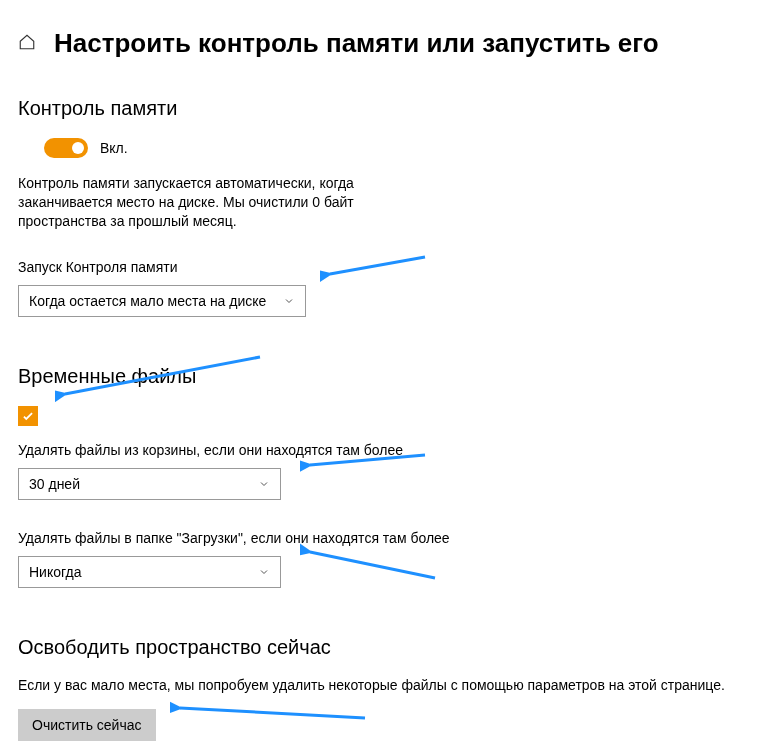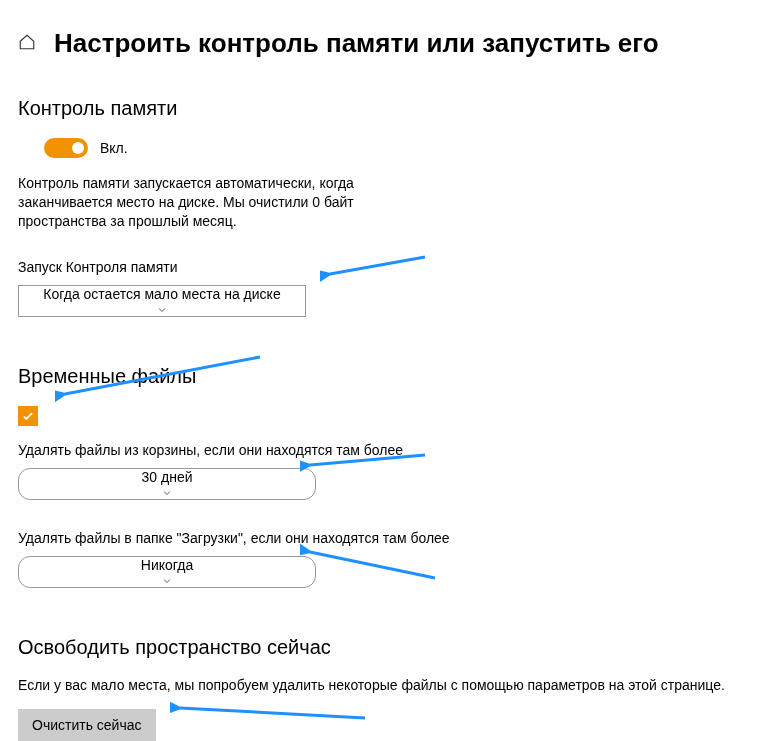--- a/index.html
+++ b/index.html
@@ -64,24 +64,23 @@
   }
   .select {
     display: flex;
     align-items: center;
     justify-content: space-between;
     border: 1px solid #999;
     height: 32px;
     padding: 0 10px;
     cursor: pointer;
     background: #fff;
-    flex-direction: column;
   }
   .select.w1 { width: 288px; }
-  .select.w2 { width: 298px; border-radius: 12px; }
+  .select.w2 { width: 263px; }
   .chevron {
     width: 12px; height: 12px;
     flex-shrink: 0;
   }
   .section-gap { margin-top: 48px; }
   .checkbox-row {
     display: flex;
     align-items: center;
     gap: 10px;
     margin-bottom: 16px;

